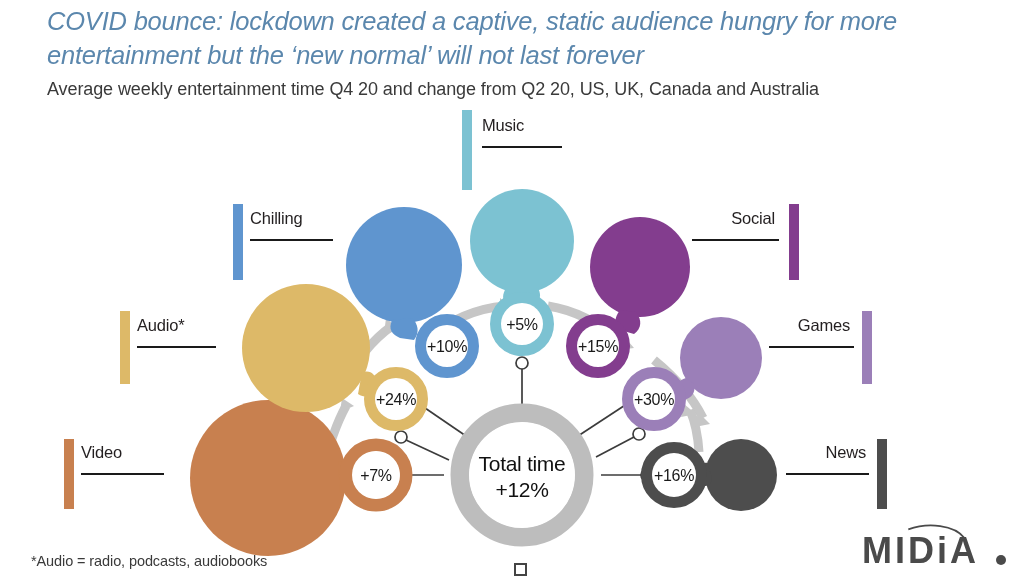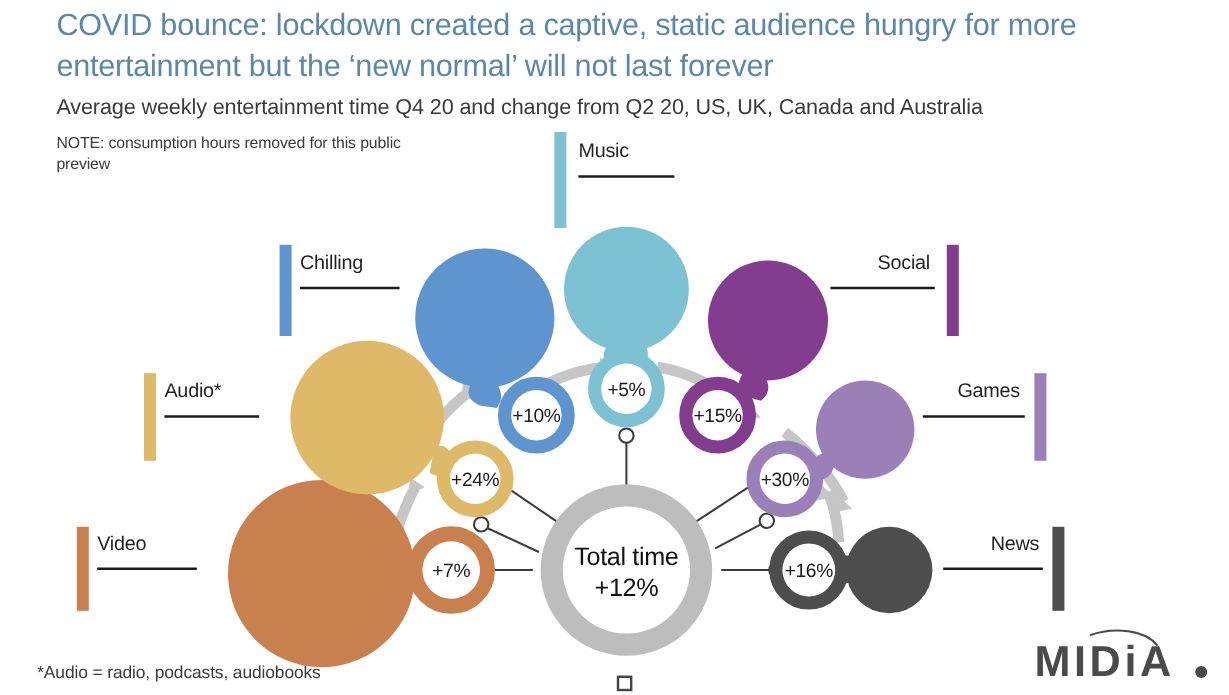--- a/index.html
+++ b/index.html
@@ -2,21 +2,21 @@
 <html><head>
 <meta charset="utf-8">
 <style>
   html,body{margin:0;padding:0;background:#ffffff;}
   body{width:1024px;height:579px;overflow:hidden;
        font-family:"Liberation Sans","DejaVu Sans",sans-serif;color:#231f20;}
   #stage{position:relative;width:1024px;height:579px;background:#fff;}
 
   .title{position:absolute;left:47px;top:5px;width:940px;
          font-size:25.5px;line-height:1.32;color:#5b87ad;font-weight:400;
-         letter-spacing:-0.2px;}
+         letter-spacing:-0.2px;font-style:italic;}
   .subtitle{position:absolute;left:47px;top:79px;width:900px;
             font-size:18px;color:#3a3a3a;letter-spacing:-0.1px;}
   .note{position:absolute;left:47px;top:110px;width:330px;
         font-size:13.2px;line-height:1.33;color:#3a3a3a;letter-spacing:-0.1px;}
   .footnote{position:absolute;left:31px;top:553px;font-size:14.5px;color:#3a3a3a;
             letter-spacing:-0.1px;}
 
   svg#viz{position:absolute;left:0;top:0;width:1024px;height:579px;}
 
   .lbl-text{font-family:"Liberation Sans","DejaVu Sans",sans-serif;
@@ -35,21 +35,20 @@
   .marker{position:absolute;left:514px;top:563px;width:13px;height:13px;
           border:2px solid #444;box-sizing:border-box;background:#fff;}
 </style>
 </head>
 <body>
 
 <div id="stage">
 
   <div class="title">COVID bounce: lockdown created a captive, static audience hungry for more entertainment but the ‘new normal’ will not last forever</div>
   <div class="subtitle">Average weekly entertainment time Q4 20 and change from Q2 20, US, UK, Canada and Australia</div>
-  <div class="note">NOTE: consumption hours removed for this public preview</div>
   <div class="footnote">*Audio = radio, podcasts, audiobooks</div>
 
   <svg id="viz" viewBox="0 0 1024 579">
 
     <g fill="none" stroke="#c6c6c6" stroke-width="9" stroke-linecap="butt">
       <path d="M342,388 C356,360 372,340 392,326"></path>
       <path d="M425,340 C452,318 480,308 505,306"></path>
       <path d="M548,306 C574,310 598,322 622,342"></path>
       <path d="M654,360 C676,378 692,396 703,418"></path>
       <path d="M322,470 C330,444 336,424 346,406"></path>

